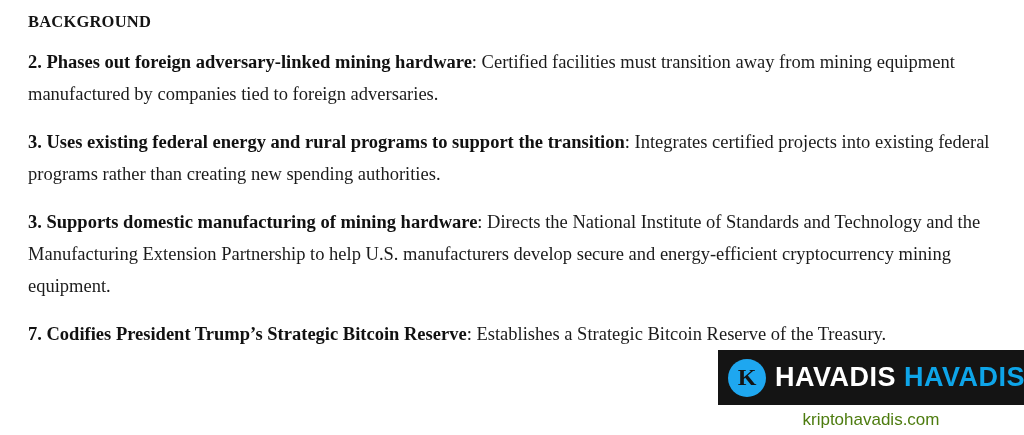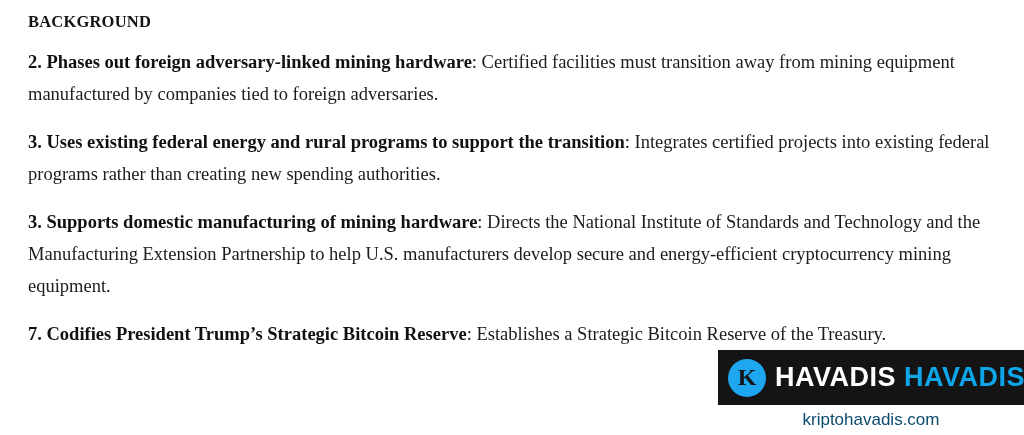--- a/index.html
+++ b/index.html
@@ -101,21 +101,21 @@
     position: absolute;
     right: 0;
     top: 55px;
     width: 306px;
     height: 30px;
     display: flex;
     align-items: center;
     justify-content: center;
     font-family: "Liberation Sans", sans-serif;
     font-size: 17px;
-    color: #0c4a6e;
+    color: #4d7c0f;
     background: #ffffff;
   }
 </style>
 </head>
 <body>
 
 <div class="doc">
 
   <div class="section-title">BACKGROUND</div>
 

